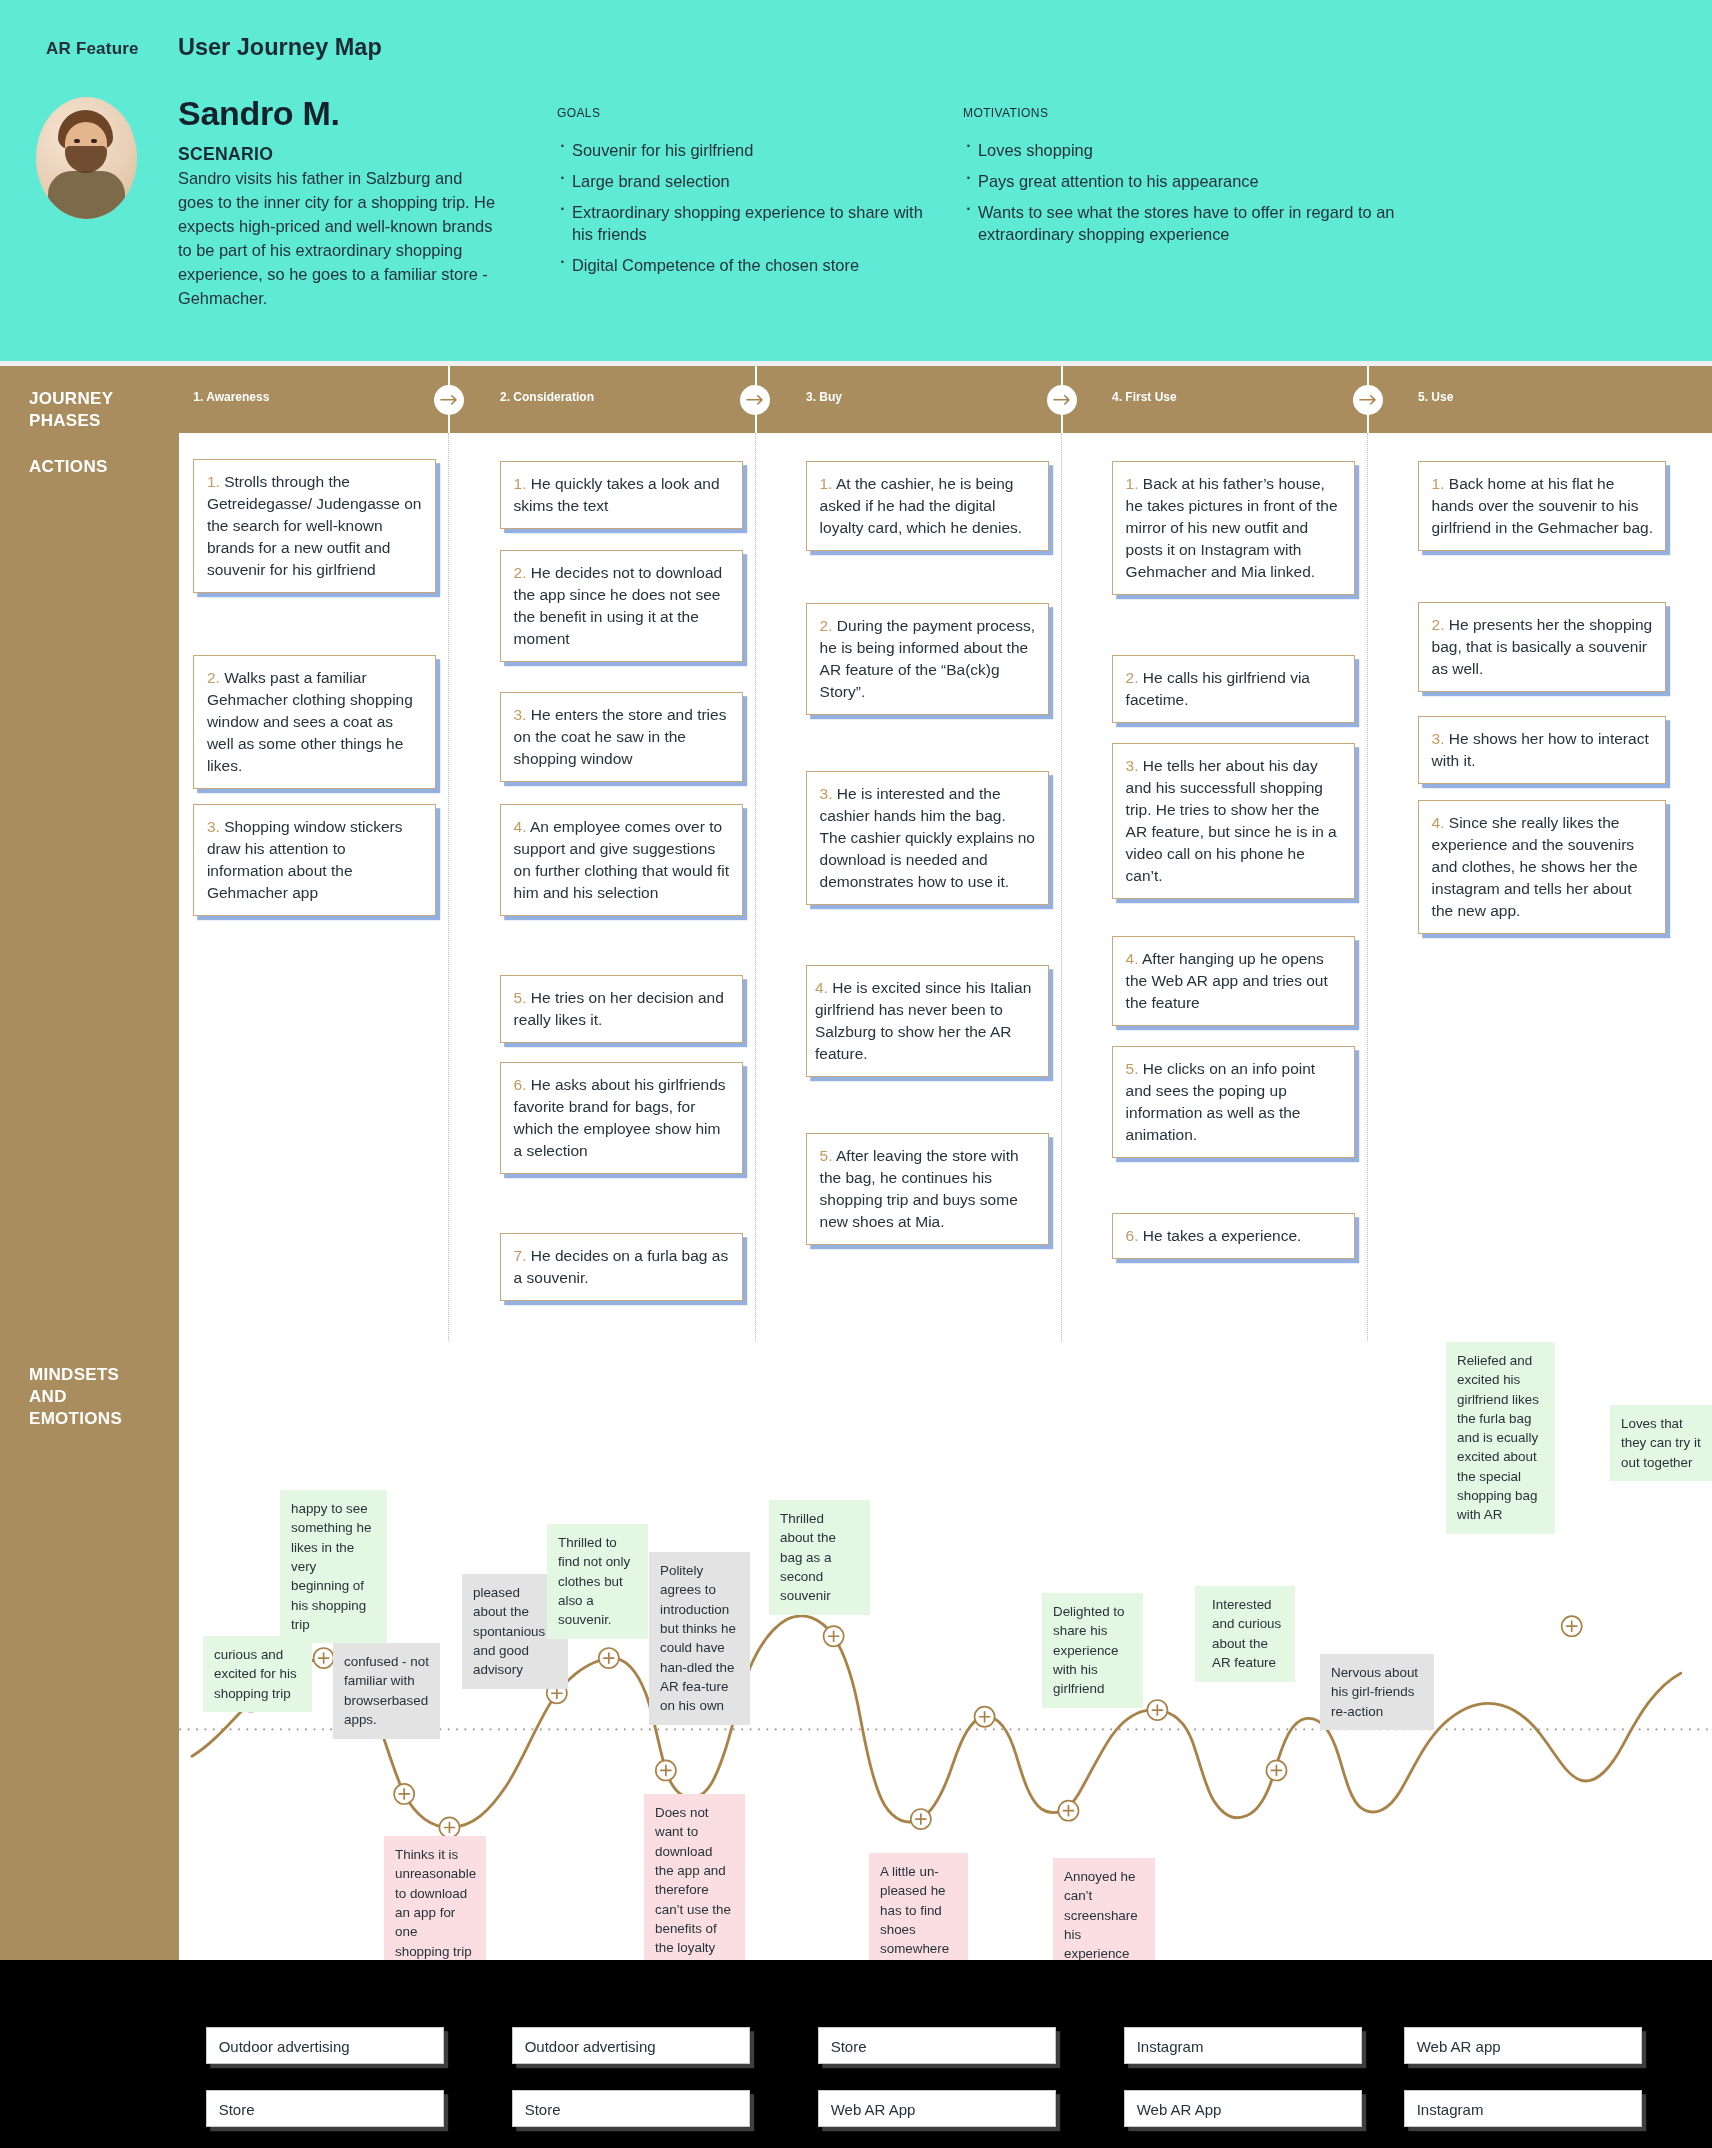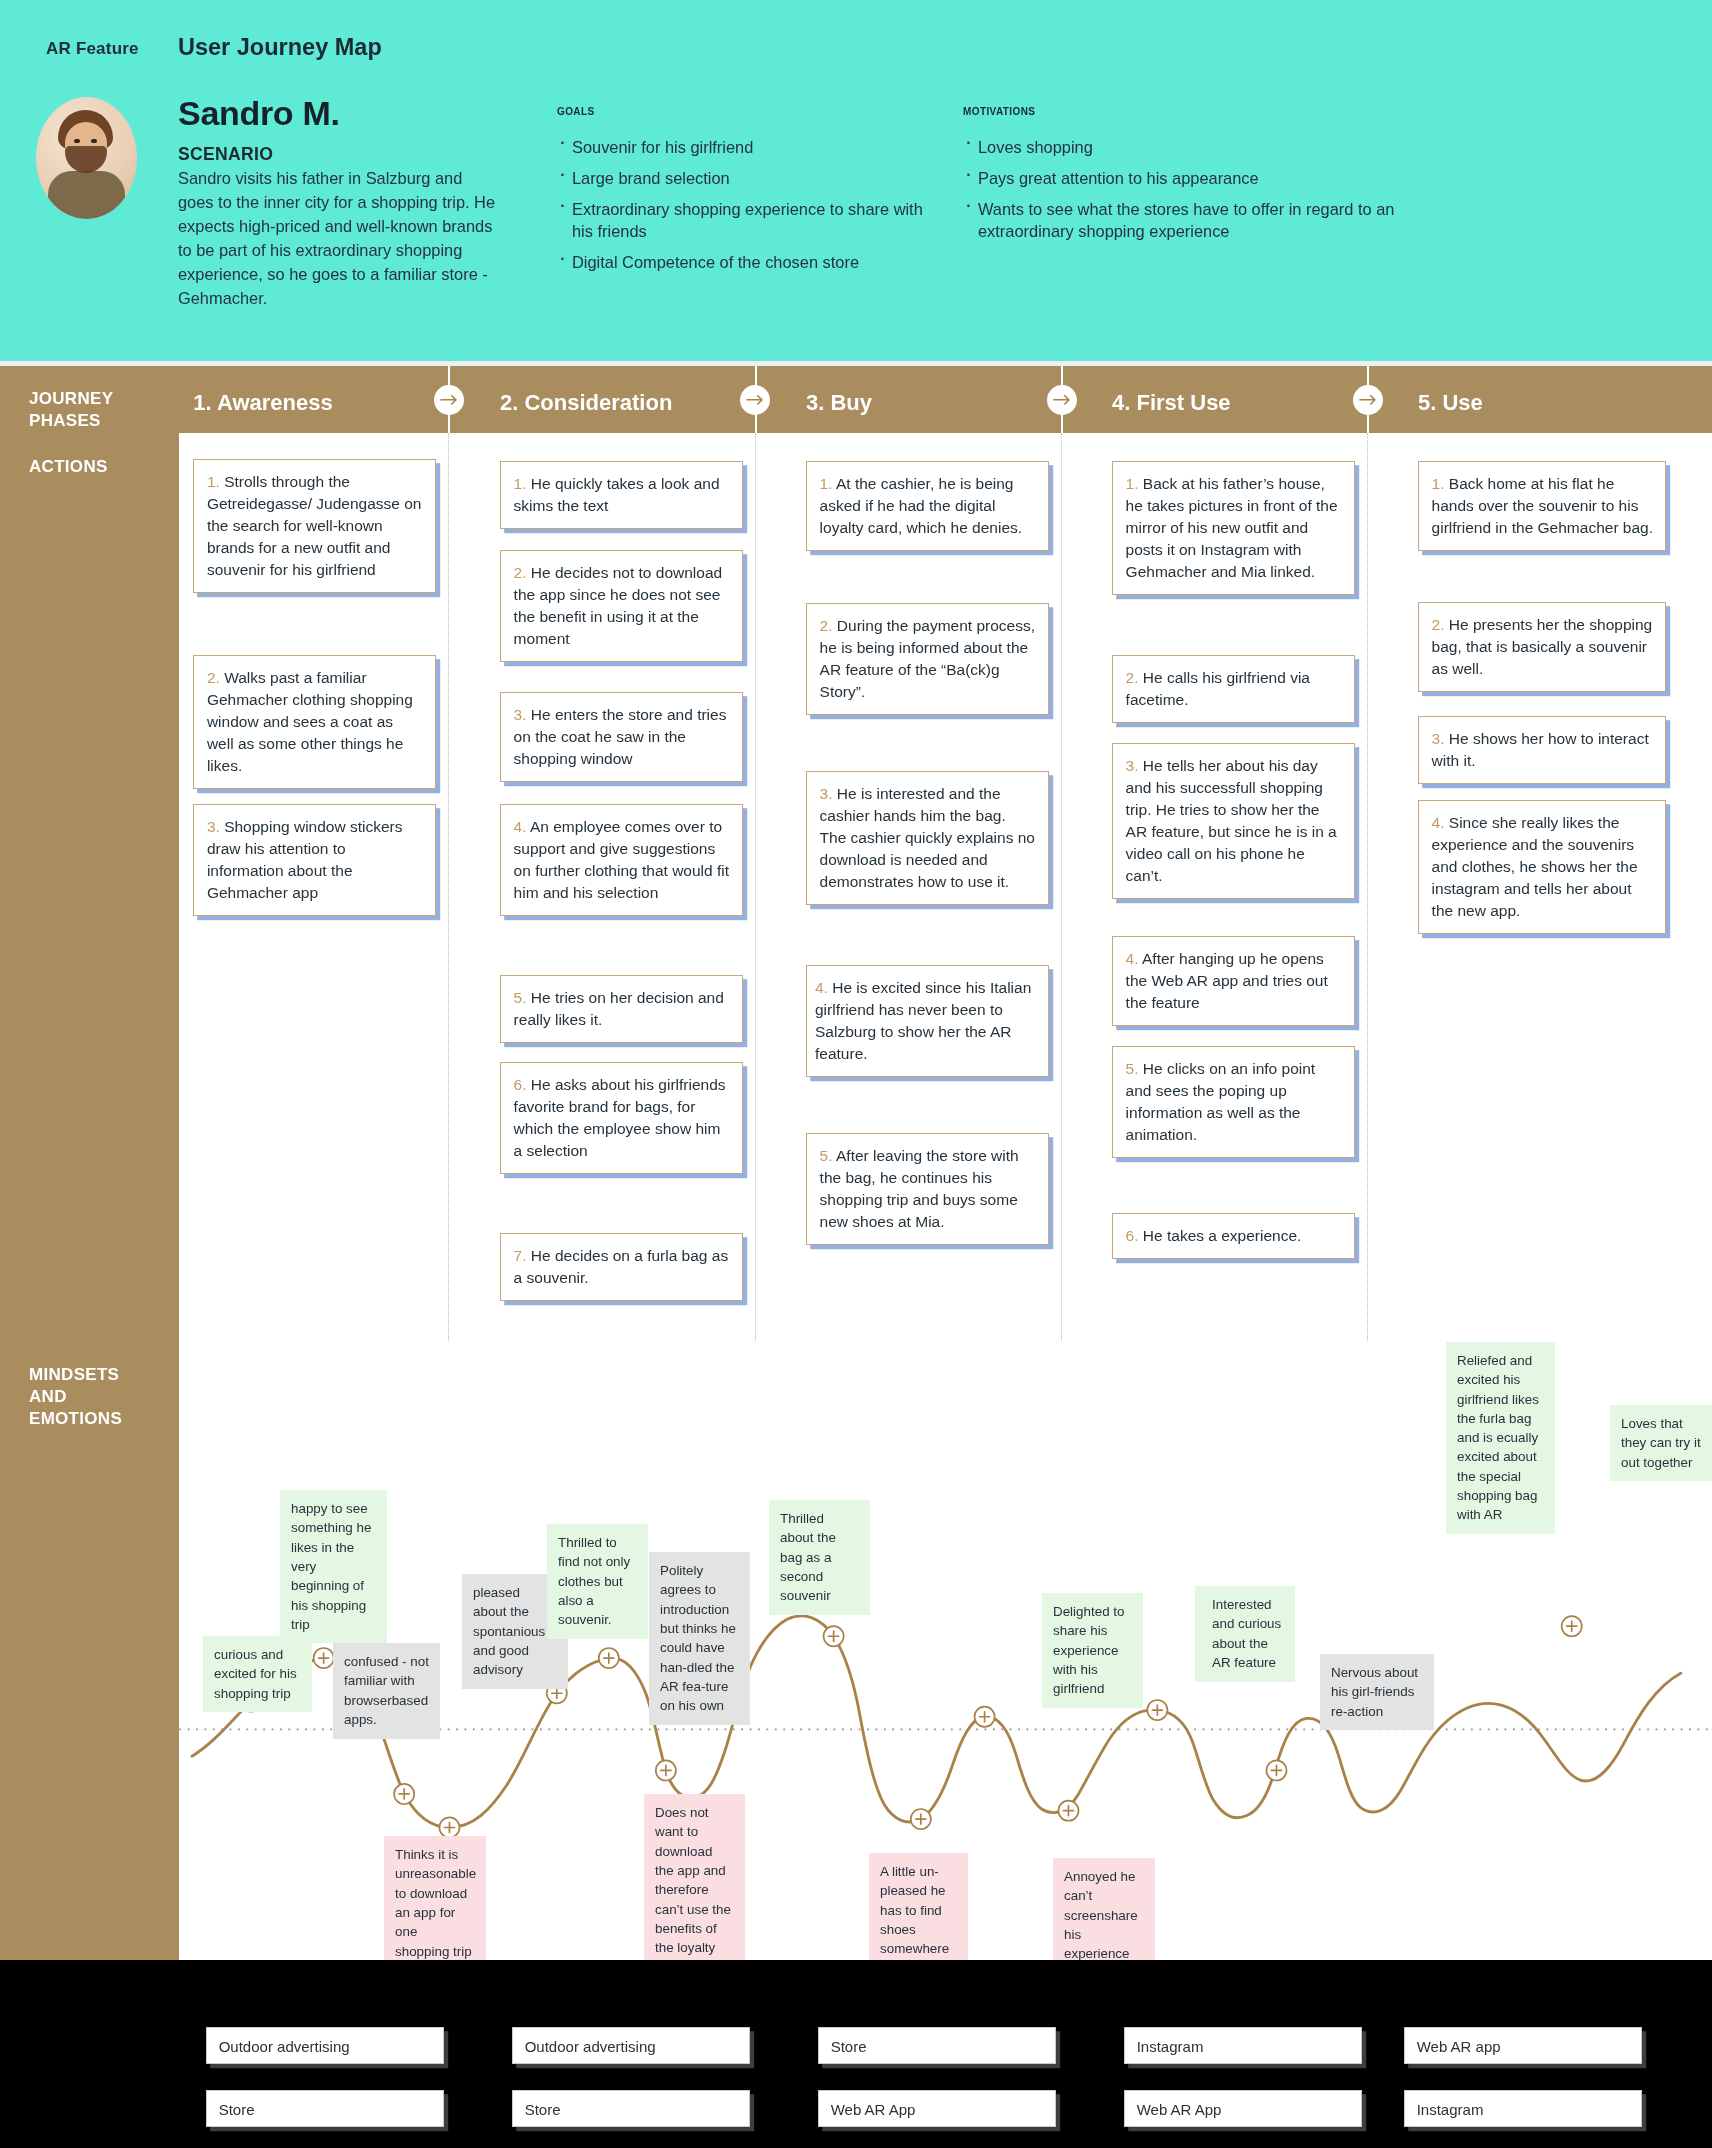--- a/index.html
+++ b/index.html
@@ -26,34 +26,34 @@
   .av-eyeL,.av-eyeR{position:absolute;top:42px;width:5.9px;height:4.2px;border-radius:2.5px;background:#33231a;}
   .av-eyeL{left:38px;} .av-eyeR{left:55px;}
   .av-body{position:absolute;left:11.7px;top:74px;width:77px;height:50px;border-radius:23.5px 23.5px 0 0;background:#7d6a4b;}
 
   .persona-name{position:absolute;left:178px;top:94px;font-size:34px;font-weight:700;color:#16222b;letter-spacing:-0.3px;}
   .scenario-label{position:absolute;left:178px;top:144px;font-size:17.6px;font-weight:700;color:#1c2a33;letter-spacing:0.3px;}
   .scenario-text{position:absolute;left:178px;top:166px;width:319px;font-size:16.4px;line-height:24px;color:#26333c;}
 
   .col-goals{position:absolute;left:557px;top:106px;width:378px;}
   .col-motiv{position:absolute;left:963px;top:106px;width:487px;}
-  .col-head{font-size:10px;font-weight:700;letter-spacing:0.4px;color:#1c2a33;margin-bottom:18.5px;}
+  .col-head{font-size:12px;font-weight:400;letter-spacing:0.4px;color:#1c2a33;margin-bottom:18.5px;}
   .bullet{position:relative;padding-left:15px;font-size:16.4px;line-height:22px;color:#26333c;margin-bottom:9.2px;}
   .bullet:before{content:"·";position:absolute;left:1.7px;top:-4.2px;font-size:22px;color:#26333c;}
 
   
   .sidebar{position:absolute;left:0;top:366px;width:179px;height:1594px;background:#a98d5f;}
   .side-label{position:absolute;left:29px;color:#fff;font-size:17px;font-weight:700;line-height:22px;letter-spacing:0.3px;}
   .side-journey{top:388px;}
   .side-actions{top:456px;}
   .side-mind{top:1364px;}
   .side-touch{position:absolute;left:29px;top:2014px;color:#1c2a33;font-size:17px;font-weight:700;line-height:22px;letter-spacing:0.3px;}
 
   .phasebar{position:absolute;left:179px;top:366px;width:1534px;height:67px;background:#a98d5f;}
-  .phase-name{position:absolute;top:23.5px;font-size:22px;font-weight:600;color:#fff;white-space:nowrap;}
+  .phase-name{position:absolute;top:23.5px;font-size:12px;font-weight:600;color:#fff;white-space:nowrap;}
   .phase-div{position:absolute;top:0;width:1.7px;height:67px;background:#ffffff;}
   .arrow-icon{position:absolute;top:18.5px;width:30px;height:30px;border-radius:50%;background:#fff;
      display:flex;align-items:center;justify-content:center;}
   .arrow-icon svg{display:block;}
 
   .actions-area{position:absolute;left:179px;top:433px;width:1534px;height:908px;background:#fff;}
   .col-sep{position:absolute;top:0;width:0;height:908px;border-left:1.7px dotted #b9a versus;}
   .col-sep{border-left:1.7px dotted #bdbdbd;}
 
   .acard{position:absolute;background:#fff;border:1.3px solid #c6a87c;

